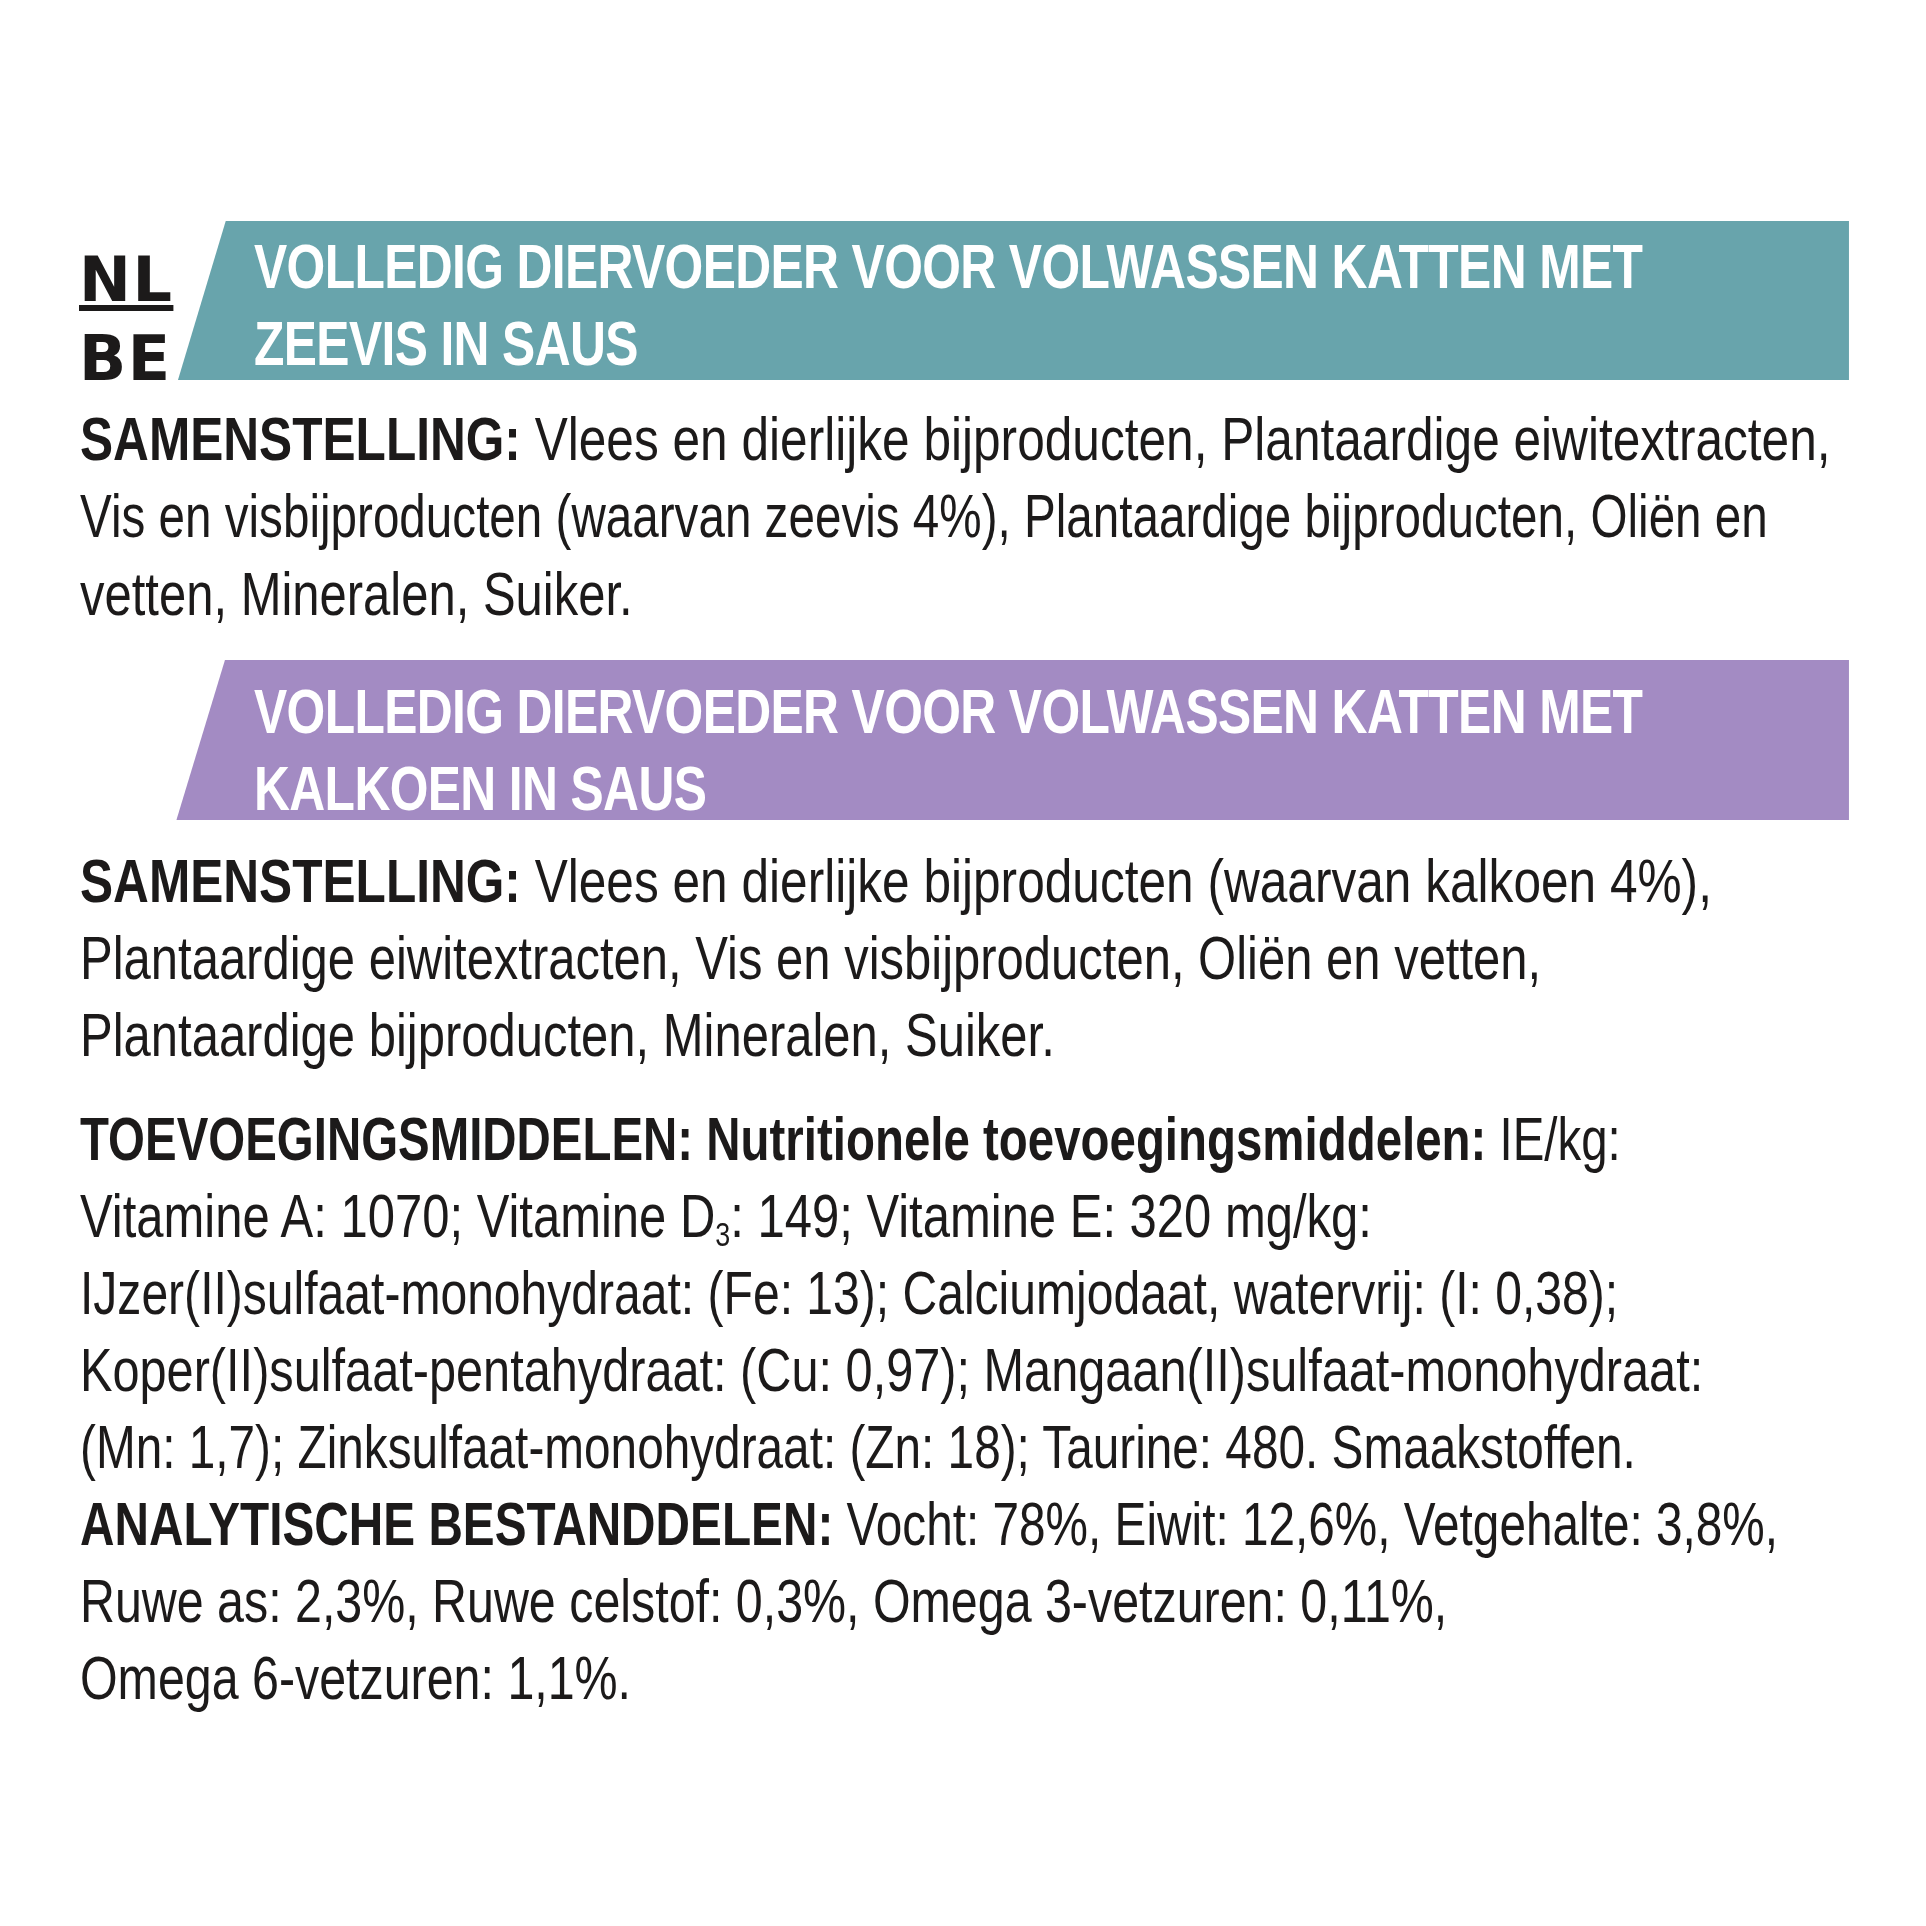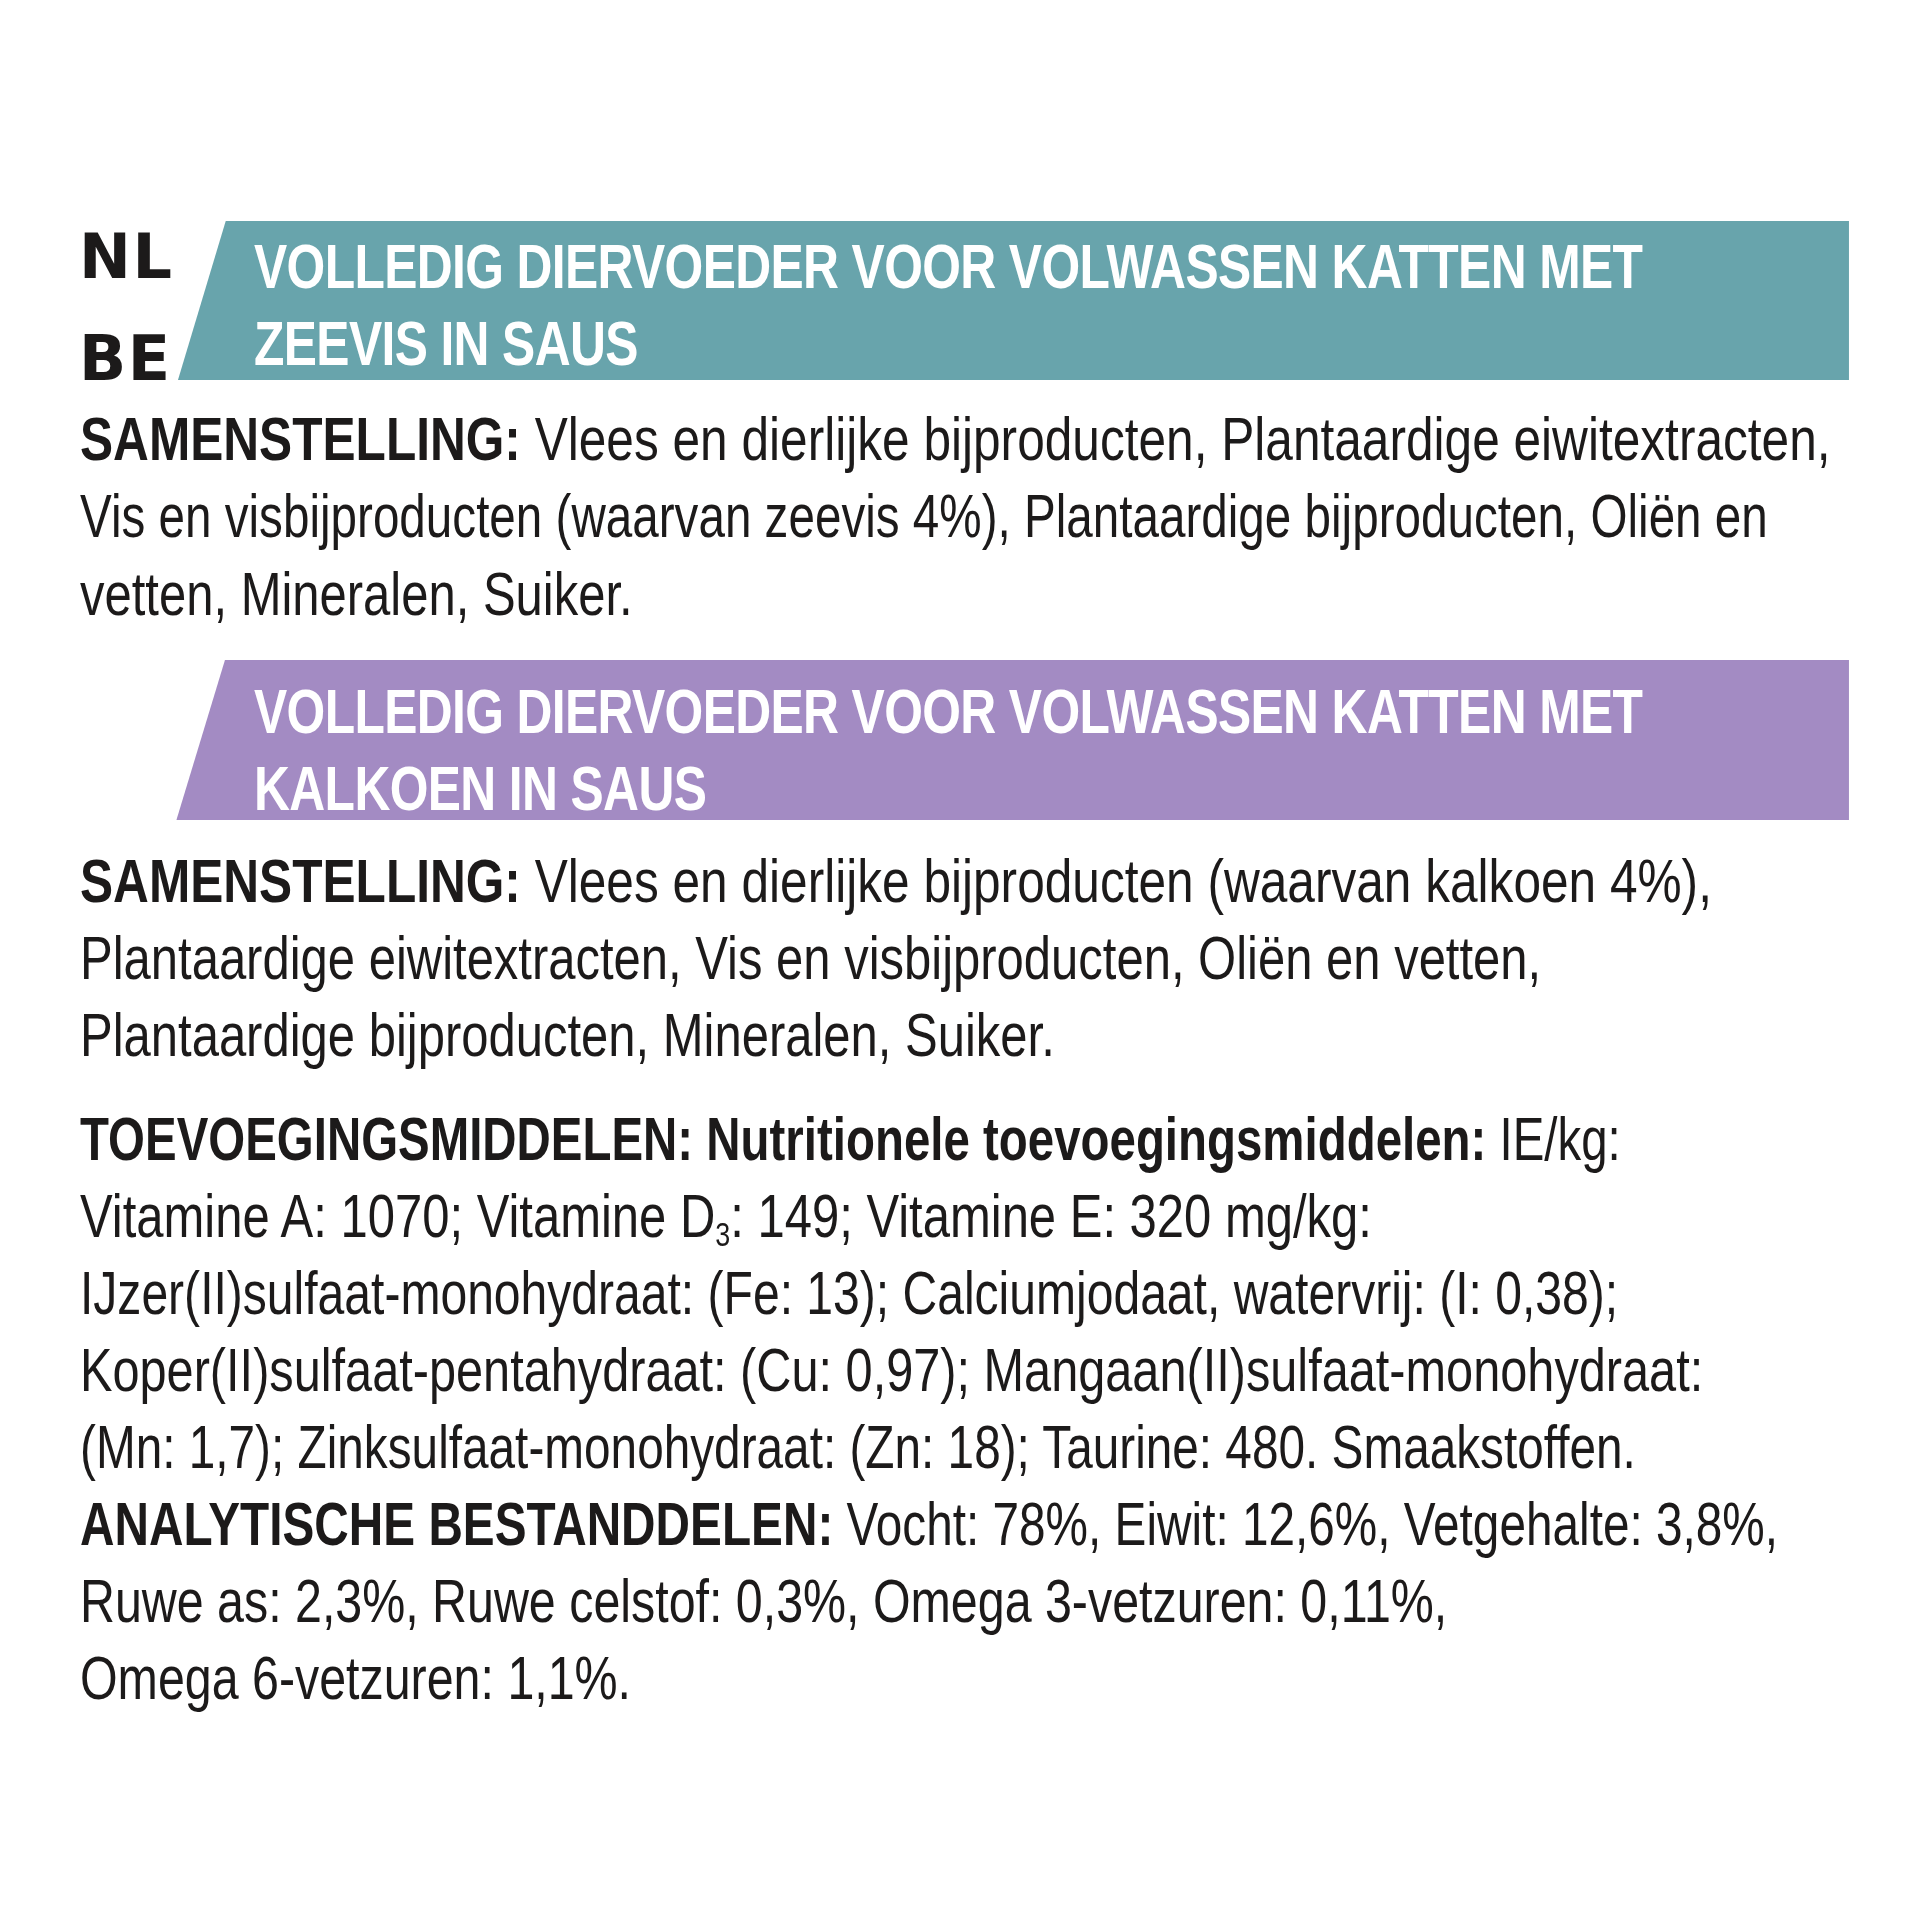--- a/index.html
+++ b/index.html
@@ -57,21 +57,21 @@
     line-height: 1;
     color: #1c1a1a;
     transform-origin: 0 0;
   }
   .b { font-weight: bold; }
   .sub { font-size: 0.55em; vertical-align: -0.25em; }
 </style>
 </head>
 <body>
 
-<div class="lang" style="top:226px;">NL</div>
+<div class="lang" style="top:249px;text-decoration:underline;">NL</div>
 <div class="lang" style="top:328px;">BE</div>
 
 <div class="banner" style="top:221px; height:159px;">
   <svg class="banner-shape" viewBox="0 0 2500 206" preserveAspectRatio="none">
     <polygon points="293,0 2400,0 2400,206 231,206" fill="#68a4ac"></polygon>
   </svg>
   <div class="banner-line" style="top:14px; transform:scaleX(0.79);">VOLLEDIG DIERVOEDER VOOR VOLWASSEN KATTEN MET</div>
   <div class="banner-line" style="top:91px; transform:scaleX(0.79);">ZEEVIS IN SAUS</div>
 </div>
 

